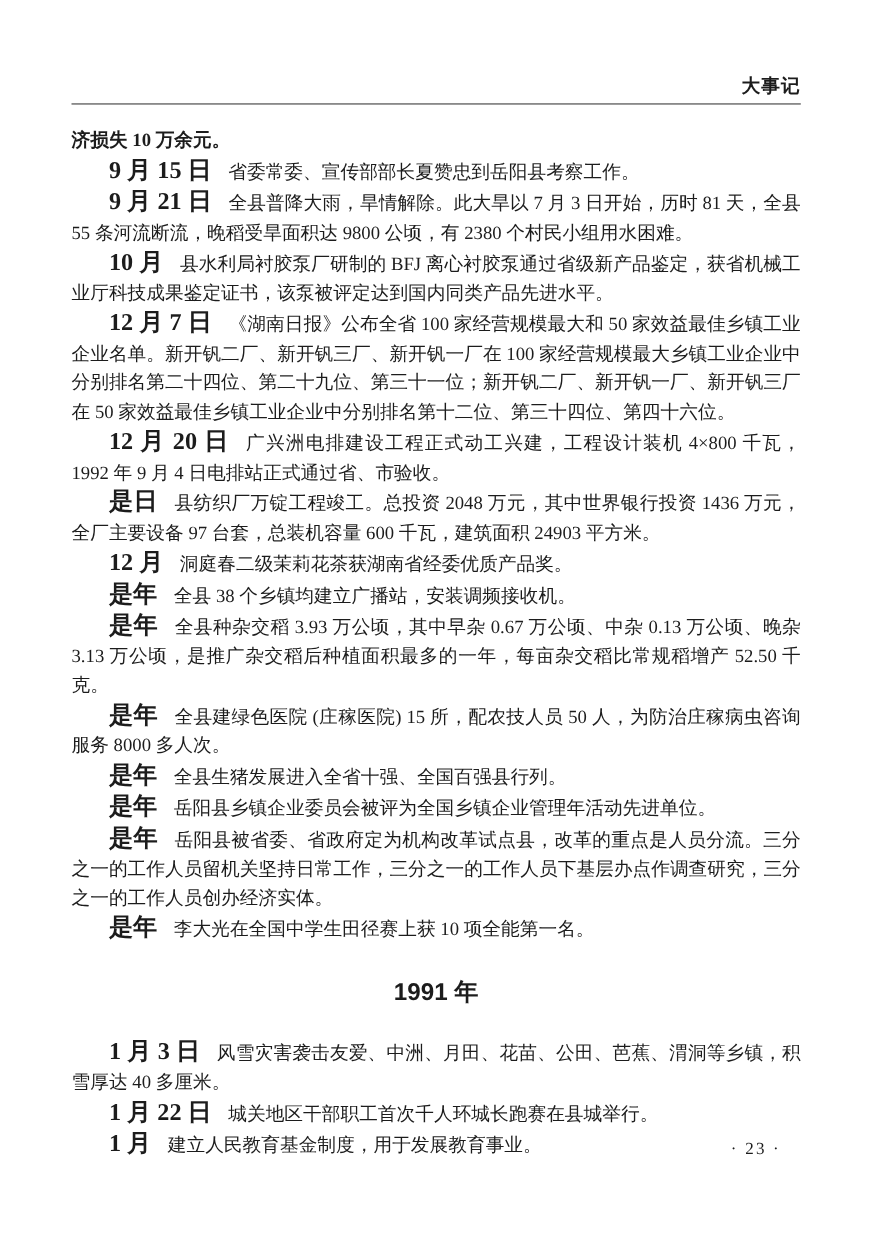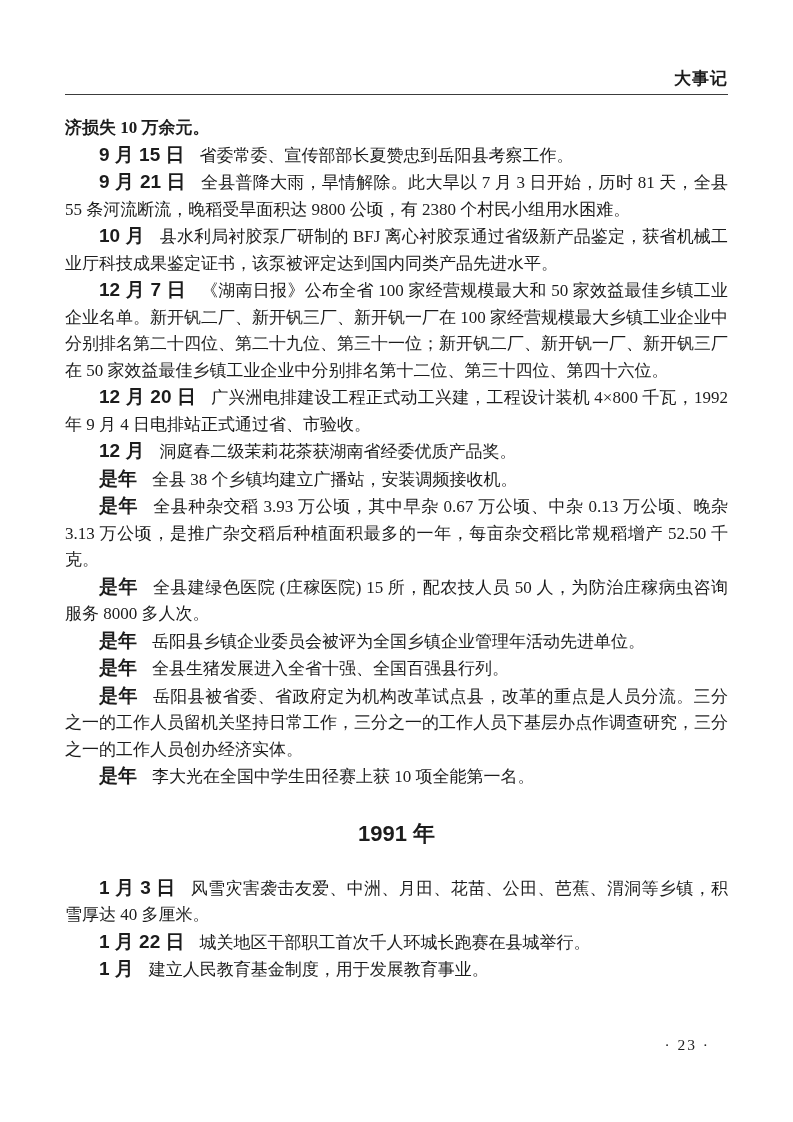--- a/index.html
+++ b/index.html
@@ -43,23 +43,23 @@
   }
   p.para {
     margin: 0;
     text-indent: 34px;
   }
   p.para.no-indent {
     text-indent: 0;
     font-weight: bold;
   }
   .date-label {
-    font-family: Liberation Sans, sans-serif;
+    font-family: Liberation Serif, serif;
     font-weight: bold;
-    font-size: 19px;
+    font-size: 22px;
     margin-right: 15px;
     white-space: nowrap;
     margin-top: 13px;
   }
   .year-heading {
     text-align: center;
     text-indent: 0;
     font-family: "Liberation Sans", "DejaVu Sans", sans-serif;
     font-weight: bold;
     font-size: 22px;
@@ -82,26 +82,27 @@
     <span>大事记</span>
   </div>
   <div class="header-rule"></div>
   <div class="content" id="content">
       <p class="para no-indent"><span>济损失 10 万余元。</span></p>
       <p class="para"><span class="date-label">9 月 15 日</span><span>省委常委、宣传部部长夏赞忠到岳阳县考察工作。</span></p>
       <p class="para"><span class="date-label">9 月 21 日</span><span>全县普降大雨，旱情解除。此大旱以 7 月 3 日开始，历时 81 天，全县 55 条河流断流，晚稻受旱面积达 9800 公顷，有 2380 个村民小组用水困难。</span></p>
       <p class="para"><span class="date-label">10 月</span><span>县水利局衬胶泵厂研制的 BFJ 离心衬胶泵通过省级新产品鉴定，获省机械工业厅科技成果鉴定证书，该泵被评定达到国内同类产品先进水平。</span></p>
       <p class="para"><span class="date-label">12 月 7 日</span><span>《湖南日报》公布全省 100 家经营规模最大和 50 家效益最佳乡镇工业企业名单。新开钒二厂、新开钒三厂、新开钒一厂在 100 家经营规模最大乡镇工业企业中分别排名第二十四位、第二十九位、第三十一位；新开钒二厂、新开钒一厂、新开钒三厂在 50 家效益最佳乡镇工业企业中分别排名第十二位、第三十四位、第四十六位。</span></p>
       <p class="para"><span class="date-label">12 月 20 日</span><span>广兴洲电排建设工程正式动工兴建，工程设计装机 4×800 千瓦，1992 年 9 月 4 日电排站正式通过省、市验收。</span></p>
+      <p class="para"><span class="date-label">是日</span><span>县纺织厂万锭工程竣工。总投资 2048 万元，其中世界银行投资 1436 万元，全厂主要设备 97 台套，总装机容量 600 千瓦，建筑面积 24903 平方米。</span></p>
       <p class="para"><span class="date-label">12 月</span><span>洞庭春二级茉莉花茶获湖南省经委优质产品奖。</span></p>
       <p class="para"><span class="date-label">是年</span><span>全县 38 个乡镇均建立广播站，安装调频接收机。</span></p>
       <p class="para"><span class="date-label">是年</span><span>全县种杂交稻 3.93 万公顷，其中早杂 0.67 万公顷、中杂 0.13 万公顷、晚杂 3.13 万公顷，是推广杂交稻后种植面积最多的一年，每亩杂交稻比常规稻增产 52.50 千克。</span></p>
       <p class="para"><span class="date-label">是年</span><span>全县建绿色医院 (庄稼医院) 15 所，配农技人员 50 人，为防治庄稼病虫咨询服务 8000 多人次。</span></p>
+      <p class="para"><span class="date-label">是年</span><span>全县生猪发展进入全省十强、全国百强县行列。</span></p>
       <p class="para"><span class="date-label">是年</span><span>岳阳县乡镇企业委员会被评为全国乡镇企业管理年活动先进单位。</span></p>
-      <p class="para"><span class="date-label">是年</span><span>全县生猪发展进入全省十强、全国百强县行列。</span></p>
       <p class="para"><span class="date-label">是年</span><span>岳阳县被省委、省政府定为机构改革试点县，改革的重点是人员分流。三分之一的工作人员留机关坚持日常工作，三分之一的工作人员下基层办点作调查研究，三分之一的工作人员创办经济实体。</span></p>
       <p class="para"><span class="date-label">是年</span><span>李大光在全国中学生田径赛上获 10 项全能第一名。</span></p>
       <div class="year-heading">1991 年</div>
       <p class="para"><span class="date-label">1 月 3 日</span><span>风雪灾害袭击友爱、中洲、月田、花苗、公田、芭蕉、渭洞等乡镇，积雪厚达 40 多厘米。</span></p>
       <p class="para"><span class="date-label">1 月 22 日</span><span>城关地区干部职工首次千人环城长跑赛在县城举行。</span></p>
       <p class="para"><span class="date-label">1 月</span><span>建立人民教育基金制度，用于发展教育事业。</span></p>
     </div>
   <div class="page-number">· 23 ·</div>
 </div>
 

